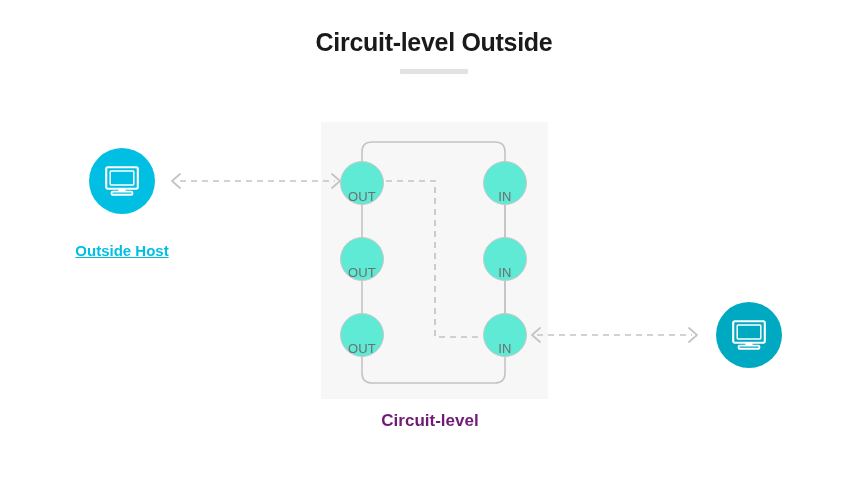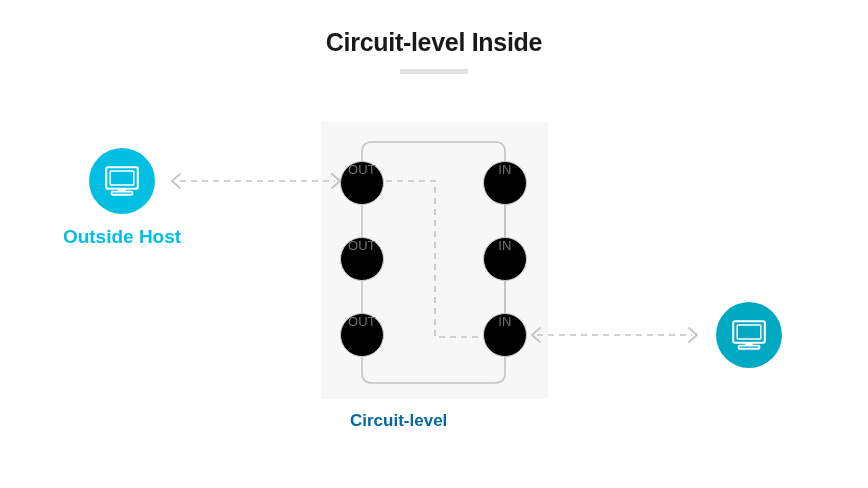--- a/index.html
+++ b/index.html
@@ -46,24 +46,25 @@
   .host-circle {
     width: 66px;
     height: 66px;
     border-radius: 50%;
     display: flex;
     align-items: center;
     justify-content: center;
     margin: 0 auto;
   }
   .host-label {
-    margin-top: 12px;
-    font-size: 19px;
+    margin-top: 28px;
+    font-size: 15px;
     font-weight: bold;
     white-space: nowrap;
+    text-decoration: underline;
   }
   #host-outside { left: 42px; top: 148px; width: 160px; }
   #host-inside  { left: 669px; top: 302px; width: 160px; }
 
   
   #gateway-panel {
     position: absolute;
     left: 321px;
     top: 122px;
     width: 227px;
@@ -80,48 +81,49 @@
   }
 
   
   .node {
     position: absolute;
     width: 44px;
     height: 44px;
     margin-left: -22px;
     margin-top: -22px;
     border-radius: 50%;
-    background: #000000;
+    background: #5eead4;
     border: 1.6px solid #c9c9c9;
     box-sizing: border-box;
     display: flex;
-    align-items: flex-start;
+    align-items: flex-end;
     justify-content: center;
     font-size: 13px;
     color: #6e6e6e;
     letter-spacing: 0.2px;
   }
 
   
   #gateway-caption {
     position: absolute;
-    left: 350px;
+    left: 330px;
     top: 410px;
     width: 200px;
+    text-align: center;
     font-size: 17px;
     font-weight: bold;
-    color: #0369a1;
+    color: #701a75;
     line-height: 1.35;
   }
   #gateway-caption div { white-space: nowrap; }
 </style>
 </head>
 <body>
 
-<div id="page-title">Circuit-level Inside</div>
+<div id="page-title">Circuit-level Outside</div>
 <div id="title-underline"></div>
 
 <div id="gateway-panel"></div>
 
 <svg id="gateway-svg" viewBox="0 0 868 488">
 
   <path d="M 362 183
            L 362 152
            Q 362 142 372 142
            L 495 142

